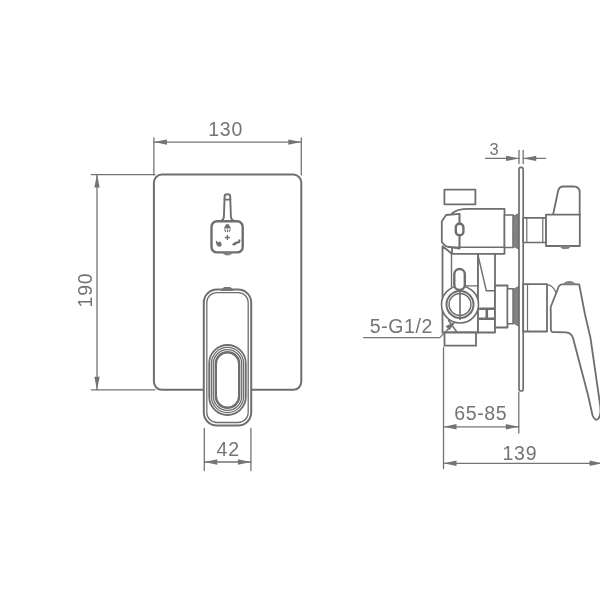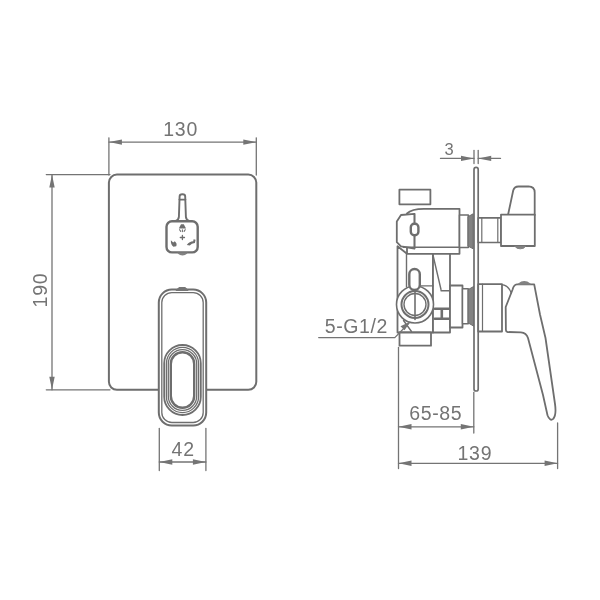--- a/index.html
+++ b/index.html
@@ -1,16 +1,16 @@
 <!DOCTYPE html>
 <html><head>
 <meta charset="utf-8">
 <style>
   html,body{margin:0;padding:0;background:#ffffff;}
-  .wrap{width:520px;height:600px;background:#f0abfc;}
+  .wrap{width:520px;height:600px;background:#f0abfc;margin-left:45px;}
   text{font-family:"Liberation Sans",sans-serif;fill:#747474;}
 </style>
 </head>
 <body>
 <div class="wrap">
 <svg width="600" height="600" viewBox="0 0 600 600">
 
   <rect x="0" y="0" width="600" height="600" fill="#ffffff"></rect>
 
   <g stroke-linecap="round" stroke-linejoin="round" fill="none">

